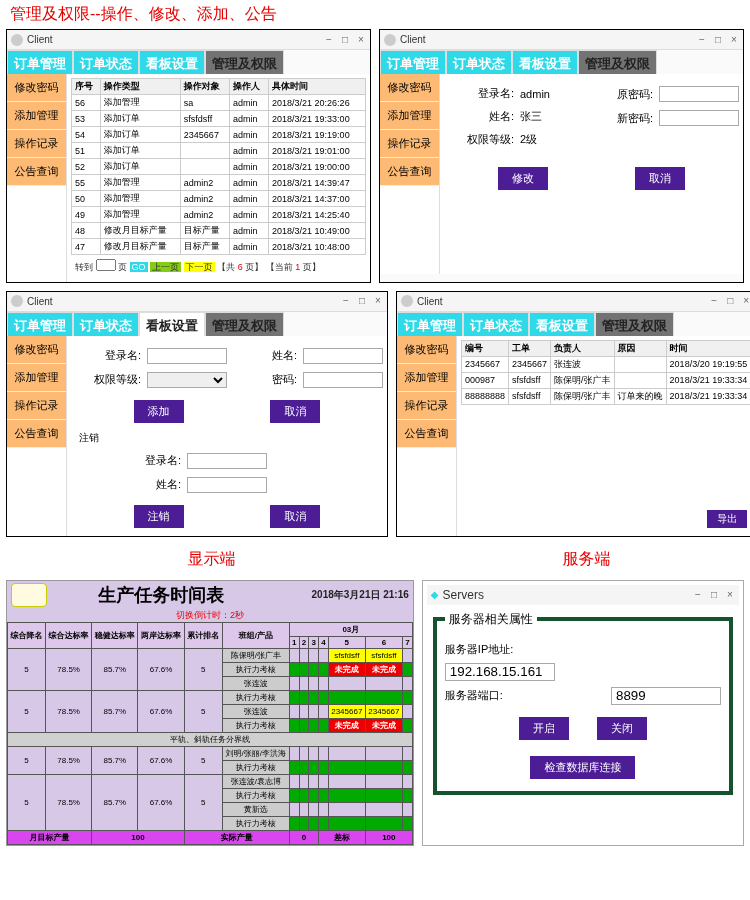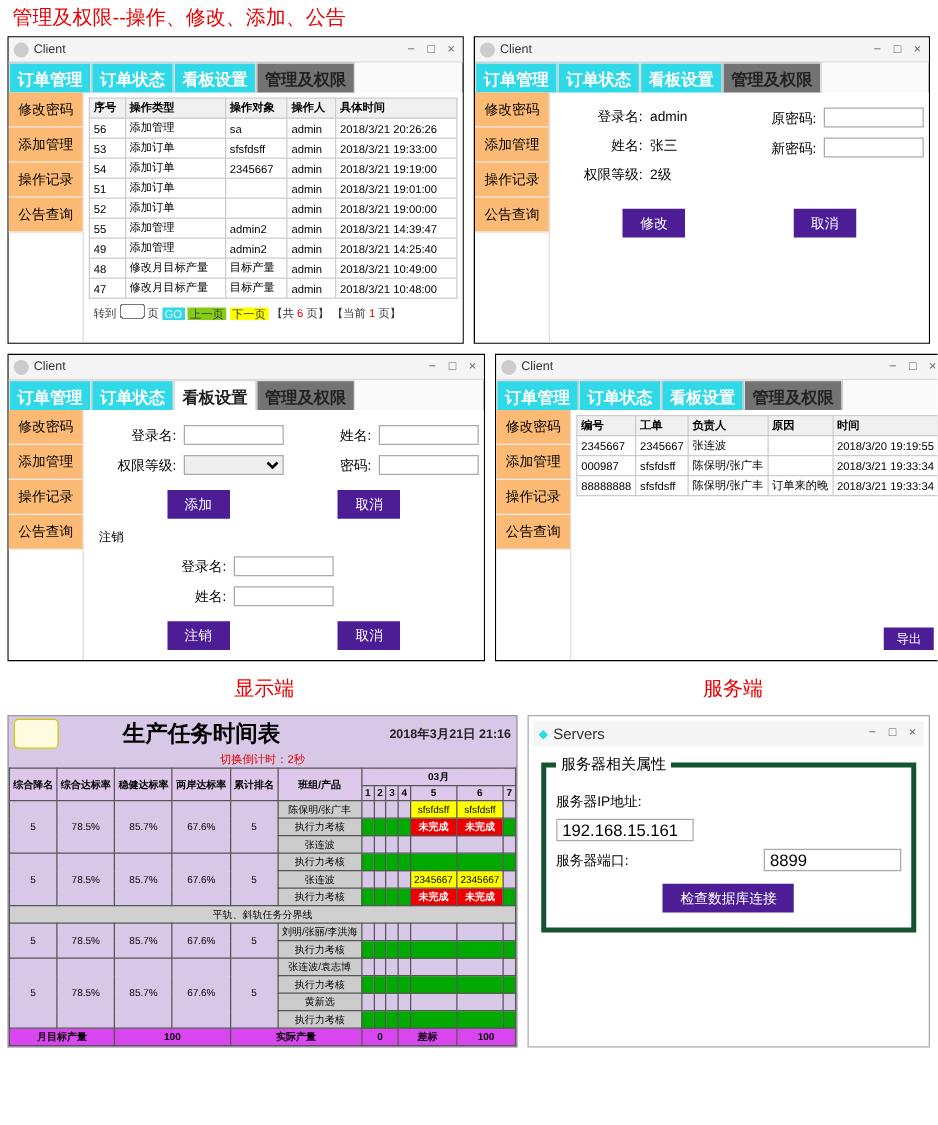--- a/index.html
+++ b/index.html
@@ -143,20 +143,27 @@
                 <td></td>
                 <td>admin</td>
                 <td>2018/3/21 19:00:00</td>
               </tr>
               <tr>
                 <td>55</td>
                 <td>添加管理</td>
                 <td>admin2</td>
                 <td>admin</td>
                 <td>2018/3/21 14:39:47</td>
+              </tr>
+              <tr>
+                <td>50</td>
+                <td>添加管理</td>
+                <td>admin2</td>
+                <td>admin</td>
+                <td>2018/3/21 14:37:00</td>
               </tr>
               <tr>
                 <td>49</td>
                 <td>添加管理</td>
                 <td>admin2</td>
                 <td>admin</td>
                 <td>2018/3/21 14:25:40</td>
               </tr>
               <tr>
                 <td>48</td>
@@ -580,16 +587,20 @@
       <div class="srvrow">
           <label>服务器IP地址:</label>
         </div>
       <div class="srvrow">
           <input value="192.168.15.161" style="">
         </div>
       <div class="srvrow">
           <label>服务器端口:</label>
           <input style="margin-left: auto;" value="8899">
         </div>
+      <div class="srvbtns">
+        <button class="btn-cyan">开启</button>
+        <button class="btn-cyan">关闭</button>
+      </div>
       <div style="text-align:center"><button class="btn-cyan">检查数据库连接</button></div>
     </fieldset>
   </div>
 </div>
 
 </body></html>

